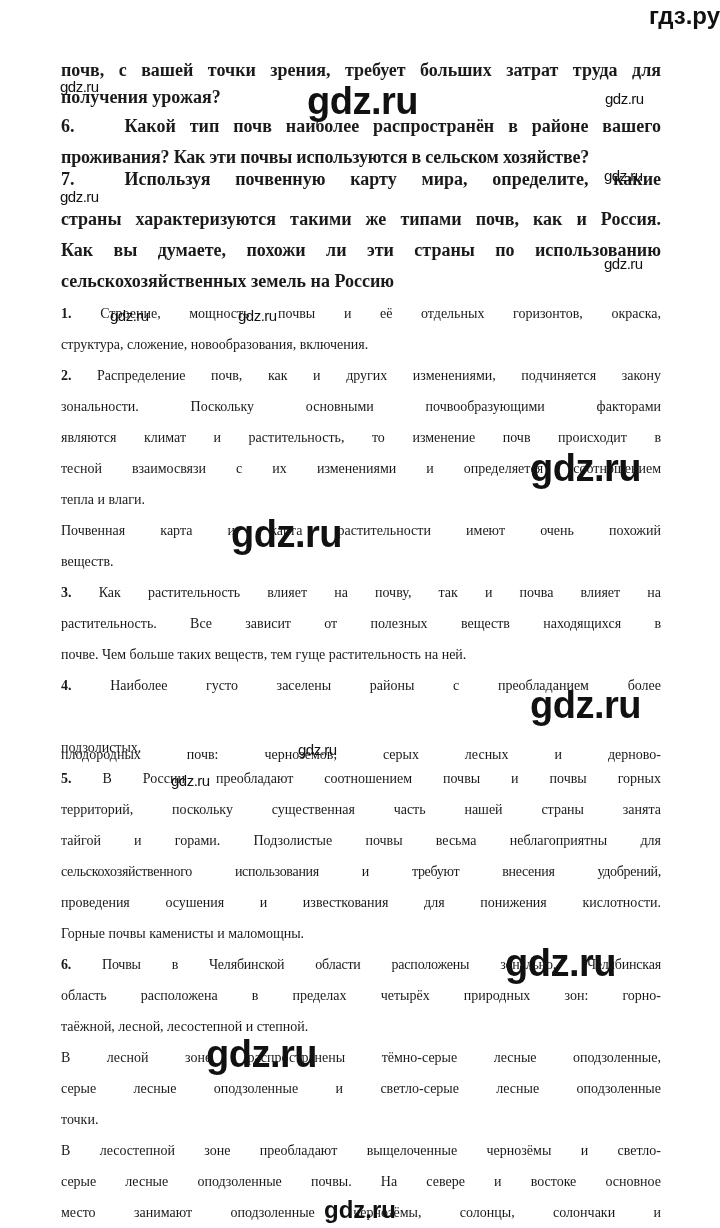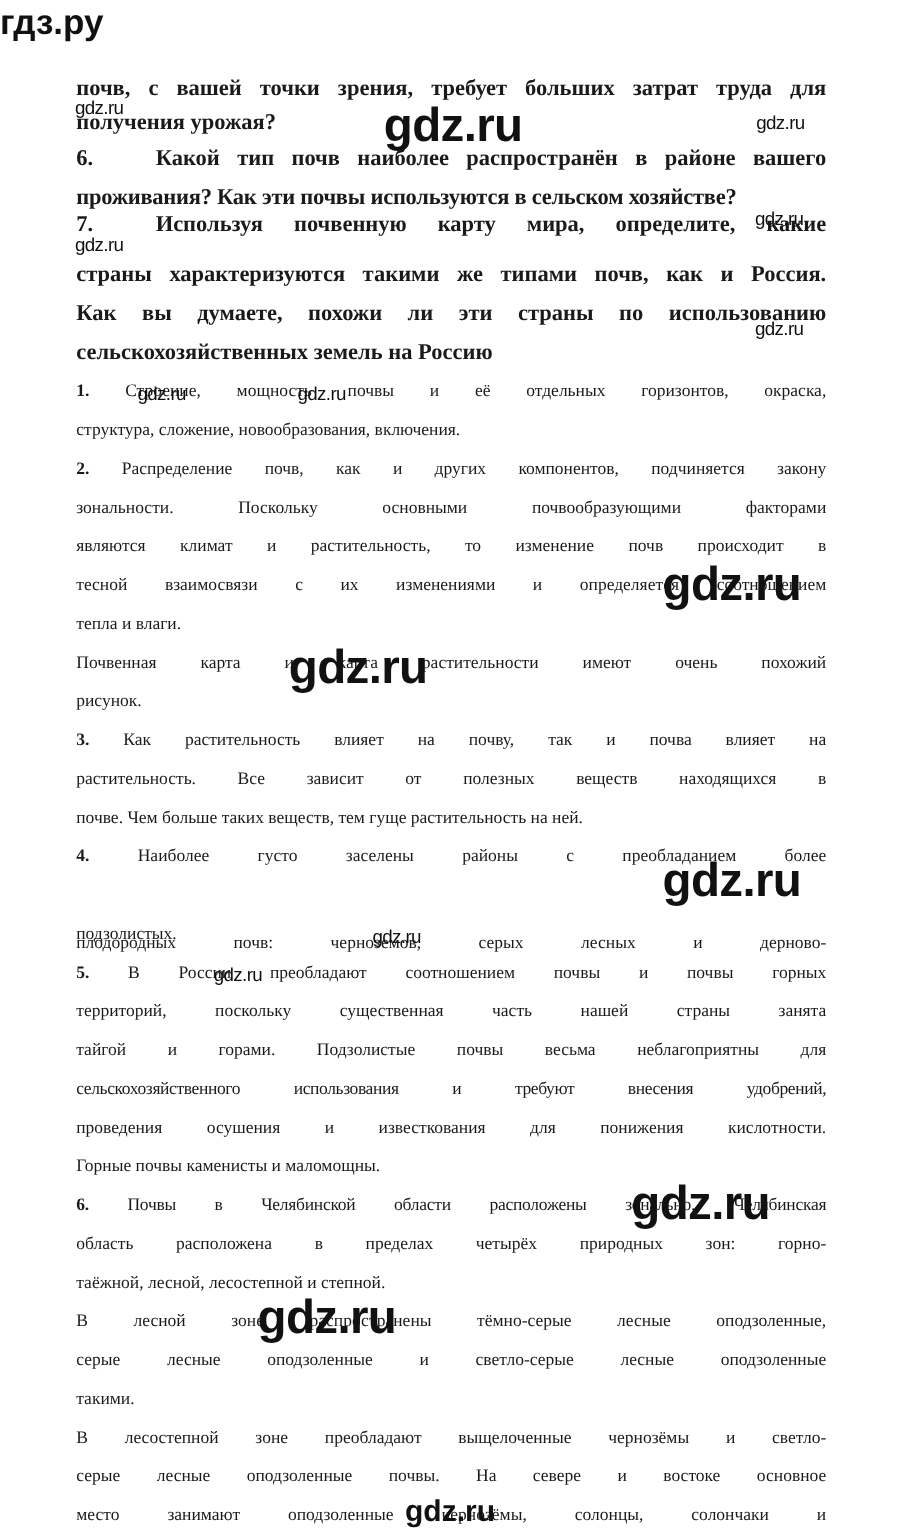--- a/index.html
+++ b/index.html
@@ -1,17 +1,17 @@
 <!DOCTYPE html>
 <html><head>
 <meta charset="utf-8">
 <style>
   html, body { margin: 0; padding: 0; background: #ffffff; }
   body { width: 720px; height: 1228px; position: relative; overflow: hidden; font-family: "Liberation Serif", serif; color: #1a1a1a; }
-  .site-header { position: absolute; top: 2px; left: 0; width: 720px; text-align: left; font-family: "Liberation Sans", sans-serif; font-weight: bold; font-size: 28px; color: #111; }
+  .site-header { position: absolute; top: 2px; left: 0; width: 720px; text-align: right; font-family: "Liberation Sans", sans-serif; font-weight: bold; font-size: 24px; color: #111; }
   .site-footer { position: absolute; top: 1196px; left: 0; width: 720px; text-align: center; font-family: "Liberation Sans", sans-serif; font-weight: bold; font-size: 24px; color: #111; }
   .content { position: absolute; left: 61px; top: 58px; width: 600px; }
   .line { position: absolute; left: 0; width: 600px; font-size: 14px; line-height: 24px; white-space: nowrap; }
   .line.justify { text-align: justify; text-align-last: justify; }
   .q { font-weight: bold; font-size: 18px; }
   .num { font-weight: bold; }
   .wm-big { position: absolute; font-family: "Liberation Sans", sans-serif; font-weight: bold; font-size: 38px; color: #111; letter-spacing: -0.5px; }
   .wm-small { position: absolute; font-family: "Liberation Sans", sans-serif; font-size: 15px; color: #111; letter-spacing: -0.5px; }
   .tab { display: inline-block; width: 50px; }
 </style>
@@ -29,28 +29,28 @@
   <div class="line q" style="top:87px; letter-spacing:-0.2px">проживания? Как эти почвы используются в сельском хозяйстве?</div>
 
   <div class="line justify q" style="top:109px"><span>7.</span><span class="tab"></span><span>Используя почвенную карту мира, определите, какие</span></div>
   <div class="line justify q" style="top:149px">страны характеризуются такими же типами почв, как и Россия.</div>
   <div class="line justify q" style="top:180px">Как вы думаете, похожи ли эти страны по использованию</div>
   <div class="line q" style="top:211px">сельскохозяйственных земель на Россию</div>
 
   <div class="line justify" style="top:244px"><span class="num">1.</span> <span>Строение, мощность почвы и её отдельных горизонтов, окраска,</span></div>
   <div class="line" style="top:275px">структура, сложение, новообразования, включения.</div>
 
-  <div class="line justify" style="top:306px"><span class="num">2.</span> <span>Распределение почв, как и других компонентов, подчиняется закону</span></div>
+  <div class="line justify" style="top:306px"><span class="num">2.</span> <span>Распределение почв, как и других изменениями, подчиняется закону</span></div>
   <div class="line justify" style="top:337px">зональности. Поскольку основными почвообразующими факторами</div>
   <div class="line justify" style="top:368px">являются климат и растительность, то изменение почв происходит в</div>
   <div class="line justify" style="top:399px">тесной взаимосвязи с их изменениями и определяется соотношением</div>
   <div class="line" style="top:430px">тепла и влаги.</div>
 
   <div class="line justify" style="top:461px">Почвенная карта и карта растительности имеют очень похожий</div>
-  <div class="line" style="top:492px">рисунок.</div>
+  <div class="line" style="top:492px">веществ.</div>
 
   <div class="line justify" style="top:523px"><span class="num">3.</span> <span>Как растительность влияет на почву, так и почва влияет на</span></div>
   <div class="line justify" style="top:554px">растительность. Все зависит от полезных веществ находящихся в</div>
   <div class="line" style="top:585px">почве. Чем больше таких веществ, тем гуще растительность на ней.</div>
 
   <div class="line justify" style="top:616px"><span class="num">4.</span> <span>Наиболее густо заселены районы с преобладанием более</span></div>
   <div class="line justify" style="top:685px">плодородных почв: черноземов, серых лесных и дерново-</div>
   <div class="line" style="top:678px">подзолистых.</div>
 
   <div class="line justify" style="top:709px"><span class="num">5.</span> <span>В России преобладают соотношением почвы и почвы горных</span></div>
@@ -59,21 +59,21 @@
   <div class="line justify" style="top:802px; letter-spacing:-0.3px">сельскохозяйственного использования и требуют внесения удобрений,</div>
   <div class="line justify" style="top:833px">проведения осушения и известкования для понижения кислотности.</div>
   <div class="line" style="top:864px">Горные почвы каменисты и маломощны.</div>
 
   <div class="line justify" style="top:895px; letter-spacing:-0.2px"><span class="num">6.</span> <span>Почвы в Челябинской области расположены зонально. Челябинская</span></div>
   <div class="line justify" style="top:926px">область расположена в пределах четырёх природных зон: горно-</div>
   <div class="line" style="top:957px">таёжной, лесной, лесостепной и степной.</div>
 
   <div class="line justify" style="top:988px">В лесной зоне распространены тёмно-серые лесные оподзоленные,</div>
   <div class="line justify" style="top:1019px">серые лесные оподзоленные и светло-серые лесные оподзоленные</div>
-  <div class="line" style="top:1050px">такими.</div>
+  <div class="line" style="top:1050px">точки.</div>
 
   <div class="line justify" style="top:1081px">В лесостепной зоне преобладают выщелоченные чернозёмы и светло-</div>
   <div class="line justify" style="top:1112px">серые лесные оподзоленные почвы. На севере и востоке основное</div>
   <div class="line justify" style="top:1143px">место занимают оподзоленные чернозёмы, солонцы, солончаки и</div>
 </div>
 
 <div class="wm-small" style="left:60px; top:78px">gdz.ru</div>
 <div class="wm-big" style="left:307px; top:80px">gdz.ru</div>
 <div class="wm-small" style="left:605px; top:90px">gdz.ru</div>
 <div class="wm-small" style="left:604px; top:167px">gdz.ru</div>

